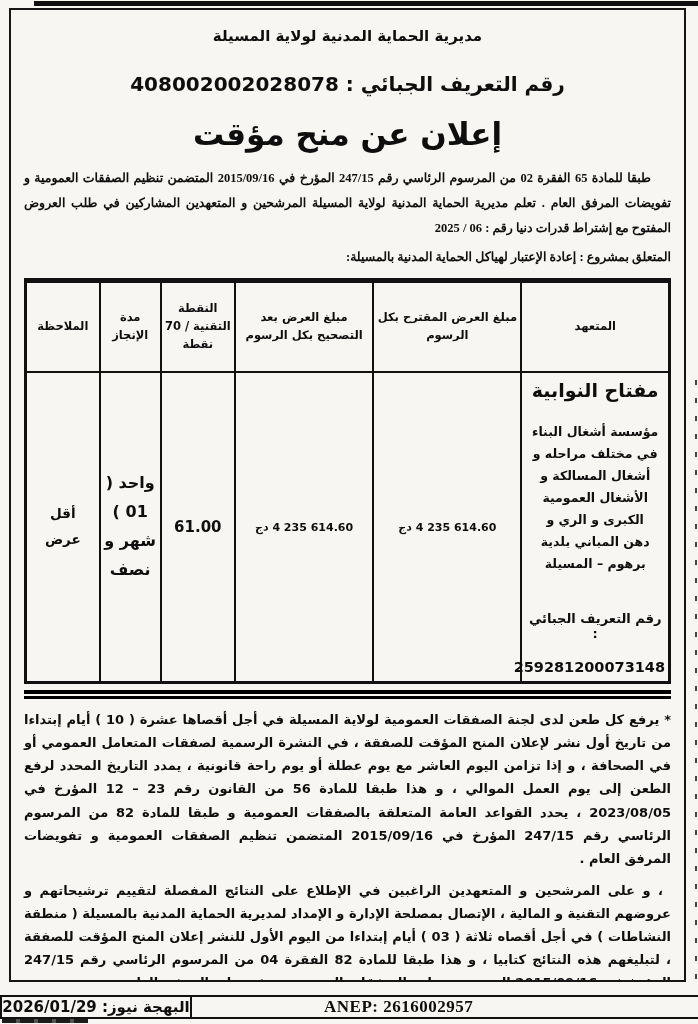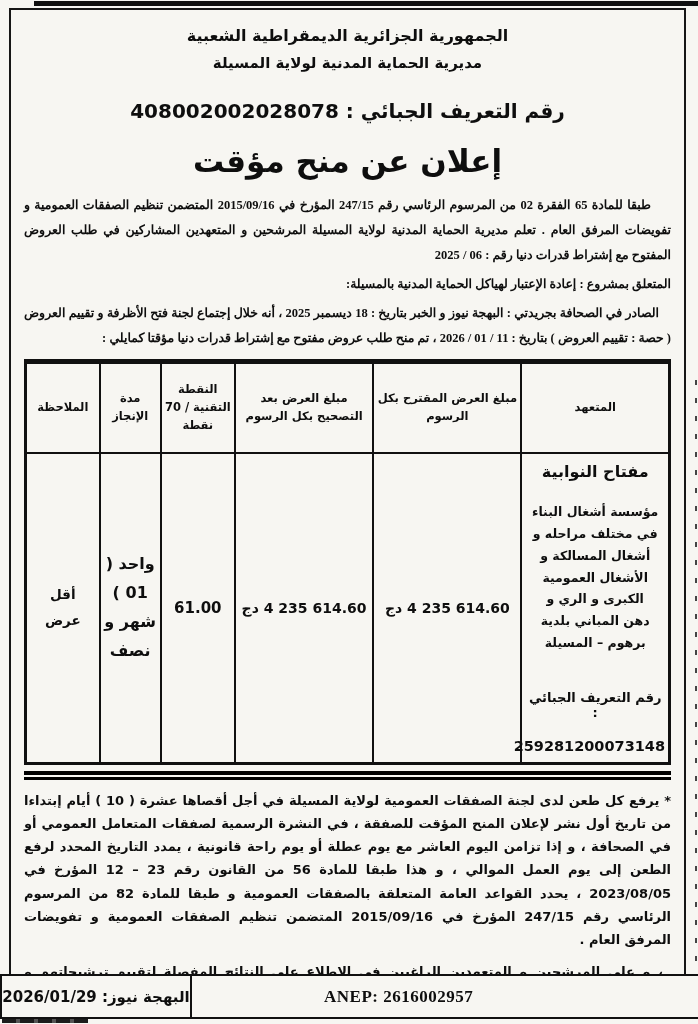--- a/index.html
+++ b/index.html
@@ -85,46 +85,46 @@
   table.tender-table th {
     height: 80px;
     font-size: 11.5px;
     line-height: 1.55;
   }
   td.cell-bidder {
     vertical-align: top;
     padding-top: 26px;
     height: 300px;
   }
-  .bidder-name { font-size: 16px; margin-bottom: 20px; }
+  .bidder-name { font-size: 19px; margin-bottom: 20px; }
   .bidder-desc { font-size: 12.5px; line-height: 1.75; margin-bottom: 36px; padding: 0 6px; }
   .bidder-tax-label { font-size: 13px; margin-bottom: 18px; }
   .bidder-tax-id { font-size: 14.5px; }
-  td.cell-amount { font-size: 14px; white-space: nowrap; }
+  td.cell-amount { font-size: 11px; white-space: nowrap; }
   td.cell-score { font-size: 15px; }
   td.cell-duration { font-size: 16px; line-height: 1.8; padding: 4px 6px; }
   td.cell-note { font-size: 13.5px; line-height: 1.9; }
   .thick-divider {
     margin-top: 6px;
     height: 2px;
     border-top: 4px solid #000;
     border-bottom: 3px solid #000;
   }
   .notes p {
     margin: 9px 0 7px 0;
     font-size: 13px;
     line-height: 1.78;
     text-align: justify;
   }
   .notes .n2 { text-indent: 8px; }
   
   .footer {
     position: absolute;
     left: 0; right: 0; bottom: 5px;
-    height: 45px;
+    height: 24px;
     border-top: 2px solid #111;
     border-bottom: 2px solid #111;
     box-sizing: border-box;
     display: flex;
     align-items: stretch;
     background: #f7f6f2;
   }
   .footer-left-box {
     width: 192px;
     border: 2px solid #111;
@@ -150,31 +150,29 @@
 </head>
 <body>
 
 <div class="scan-top-edge"></div>
 <div class="scan-right-edge"></div>
 <div class="scan-bottom-artifact"></div>
 
 <div class="frame">
 
   <div class="doc-header">
-    <div class="h-line1">الجمهورية الجزائرية الديمقراطية الشعبية</div>
     <div class="h-line2">مديرية الحماية المدنية لولاية المسيلة</div>
     <div class="h-line3">رقم التعريف الجبائي : 408002002028078</div>
   </div>
 
   <div class="doc-title">إعلان عن منح مؤقت</div>
 
   <div class="intro">
     <p class="p1">طبقا للمادة 65 الفقرة 02 من المرسوم الرئاسي رقم 247/15 المؤرخ في 2015/09/16 المتضمن تنظيم الصفقات العمومية و تفويضات المرفق العام . تعلم مديرية الحماية المدنية لولاية المسيلة المرشحين و المتعهدين المشاركين في طلب العروض المفتوح مع إشتراط قدرات دنيا رقم : 06 / 2025</p>
     <p class="p2">المتعلق بمشروع : إعادة الإعتبار لهياكل الحماية المدنية بالمسيلة:</p>
-    <p class="p3">الصادر في الصحافة بجريدتي : البهجة نيوز و الخبر بتاريخ : 18 ديسمبر 2025 ، أنه خلال إجتماع لجنة فتح الأظرفة و تقييم العروض ( حصة : تقييم العروض ) بتاريخ : 11 / 01 / 2026 ، تم منح طلب عروض مفتوح مع إشتراط قدرات دنيا مؤقتا كمايلي :</p>
   </div>
 
   <table class="tender-table">
     <colgroup>
       <col style="width:23%">
       <col style="width:23%">
       <col style="width:21.5%">
       <col style="width:11.5%">
       <col style="width:9.5%">
       <col style="width:11.5%">

